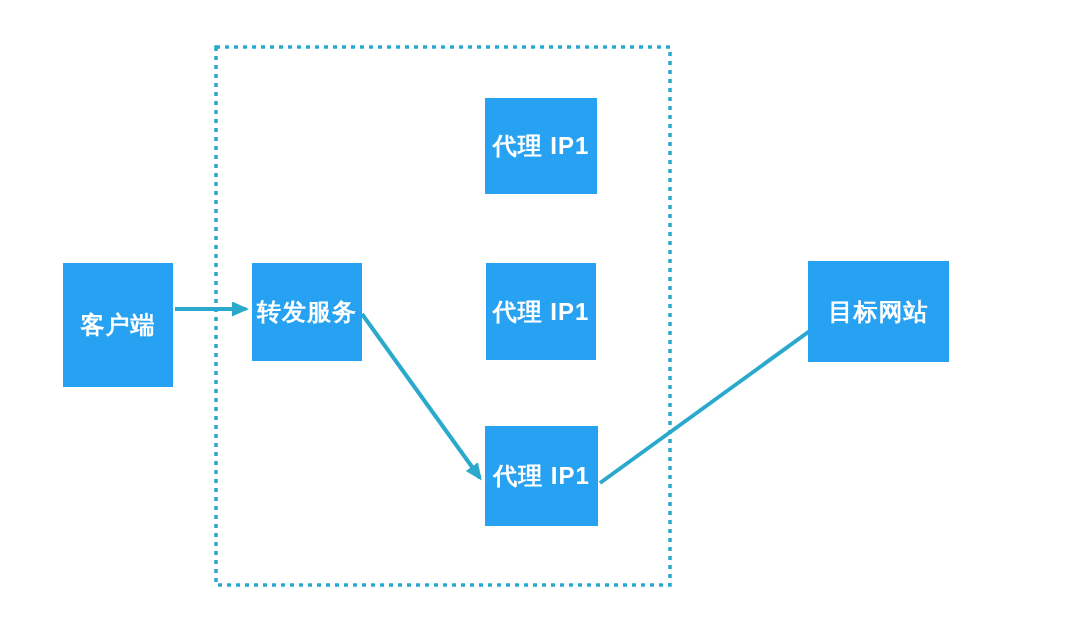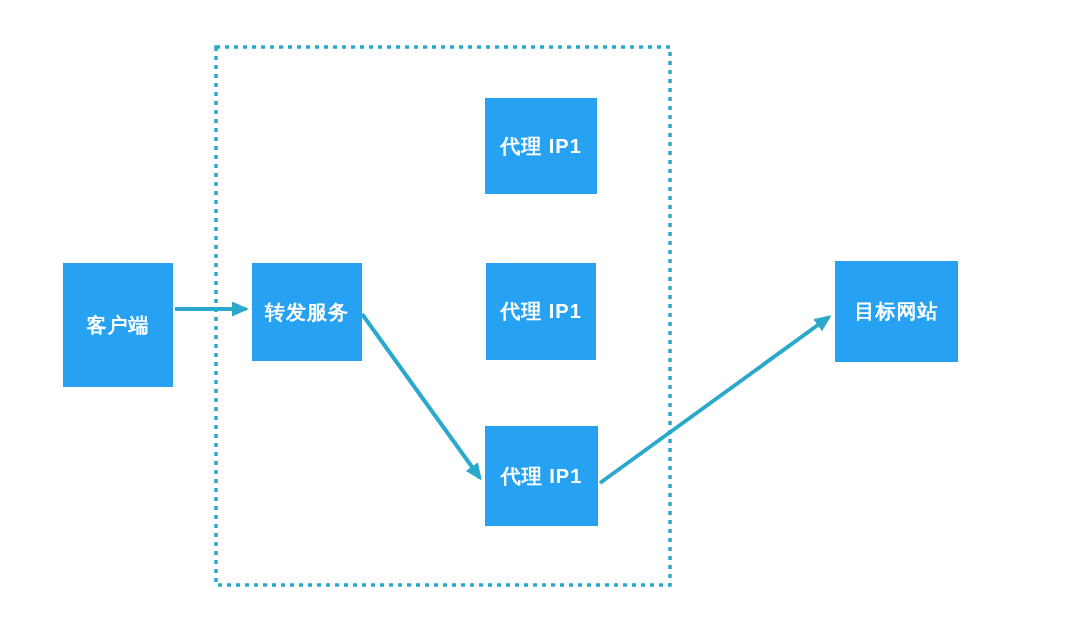--- a/index.html
+++ b/index.html
@@ -23,32 +23,32 @@
     height: 636px;
     pointer-events: none;
   }
   .node {
     position: absolute;
     background: #27a2f2;
     color: #ffffff;
     display: flex;
     align-items: center;
     justify-content: center;
-    font-size: 20px;
+    font-size: 24px;
     font-weight: bold;
     letter-spacing: 1px;
     text-align: center;
     white-space: nowrap;
   }
   .node-client  { left: 63px;  top: 263px; width: 110px; height: 124px;  }
   .node-forward { left: 252px; top: 263px; width: 110px; height: 98px; font-family: Liberation Mono, monospace;  }
   .node-proxy-top    { left: 485px; top: 98px;  width: 112px; height: 96px;  }
   .node-proxy-middle { left: 486px; top: 263px; width: 110px; height: 97px;  }
   .node-proxy-bottom { left: 485px; top: 426px; width: 113px; height: 100px; }
-  .node-target  { left: 835px; top: 261px; width: 123px; height: 101px; }
+  .node-target  { left: 808px; top: 261px; width: 141px; height: 101px; }
 </style>
 </head>
 <body>
 
 <div class="canvas">
 
   <svg class="connector-layer" viewBox="0 0 1080 636" xmlns="http://www.w3.org/2000/svg">
     <defs>
       <marker id="arrowhead" markerUnits="userSpaceOnUse" markerWidth="20" markerHeight="18" refX="14" refY="7.5" orient="auto">
         <path d="M0,0 L17,7.5 L0,15 z" fill="#2ba9cd"></path>

